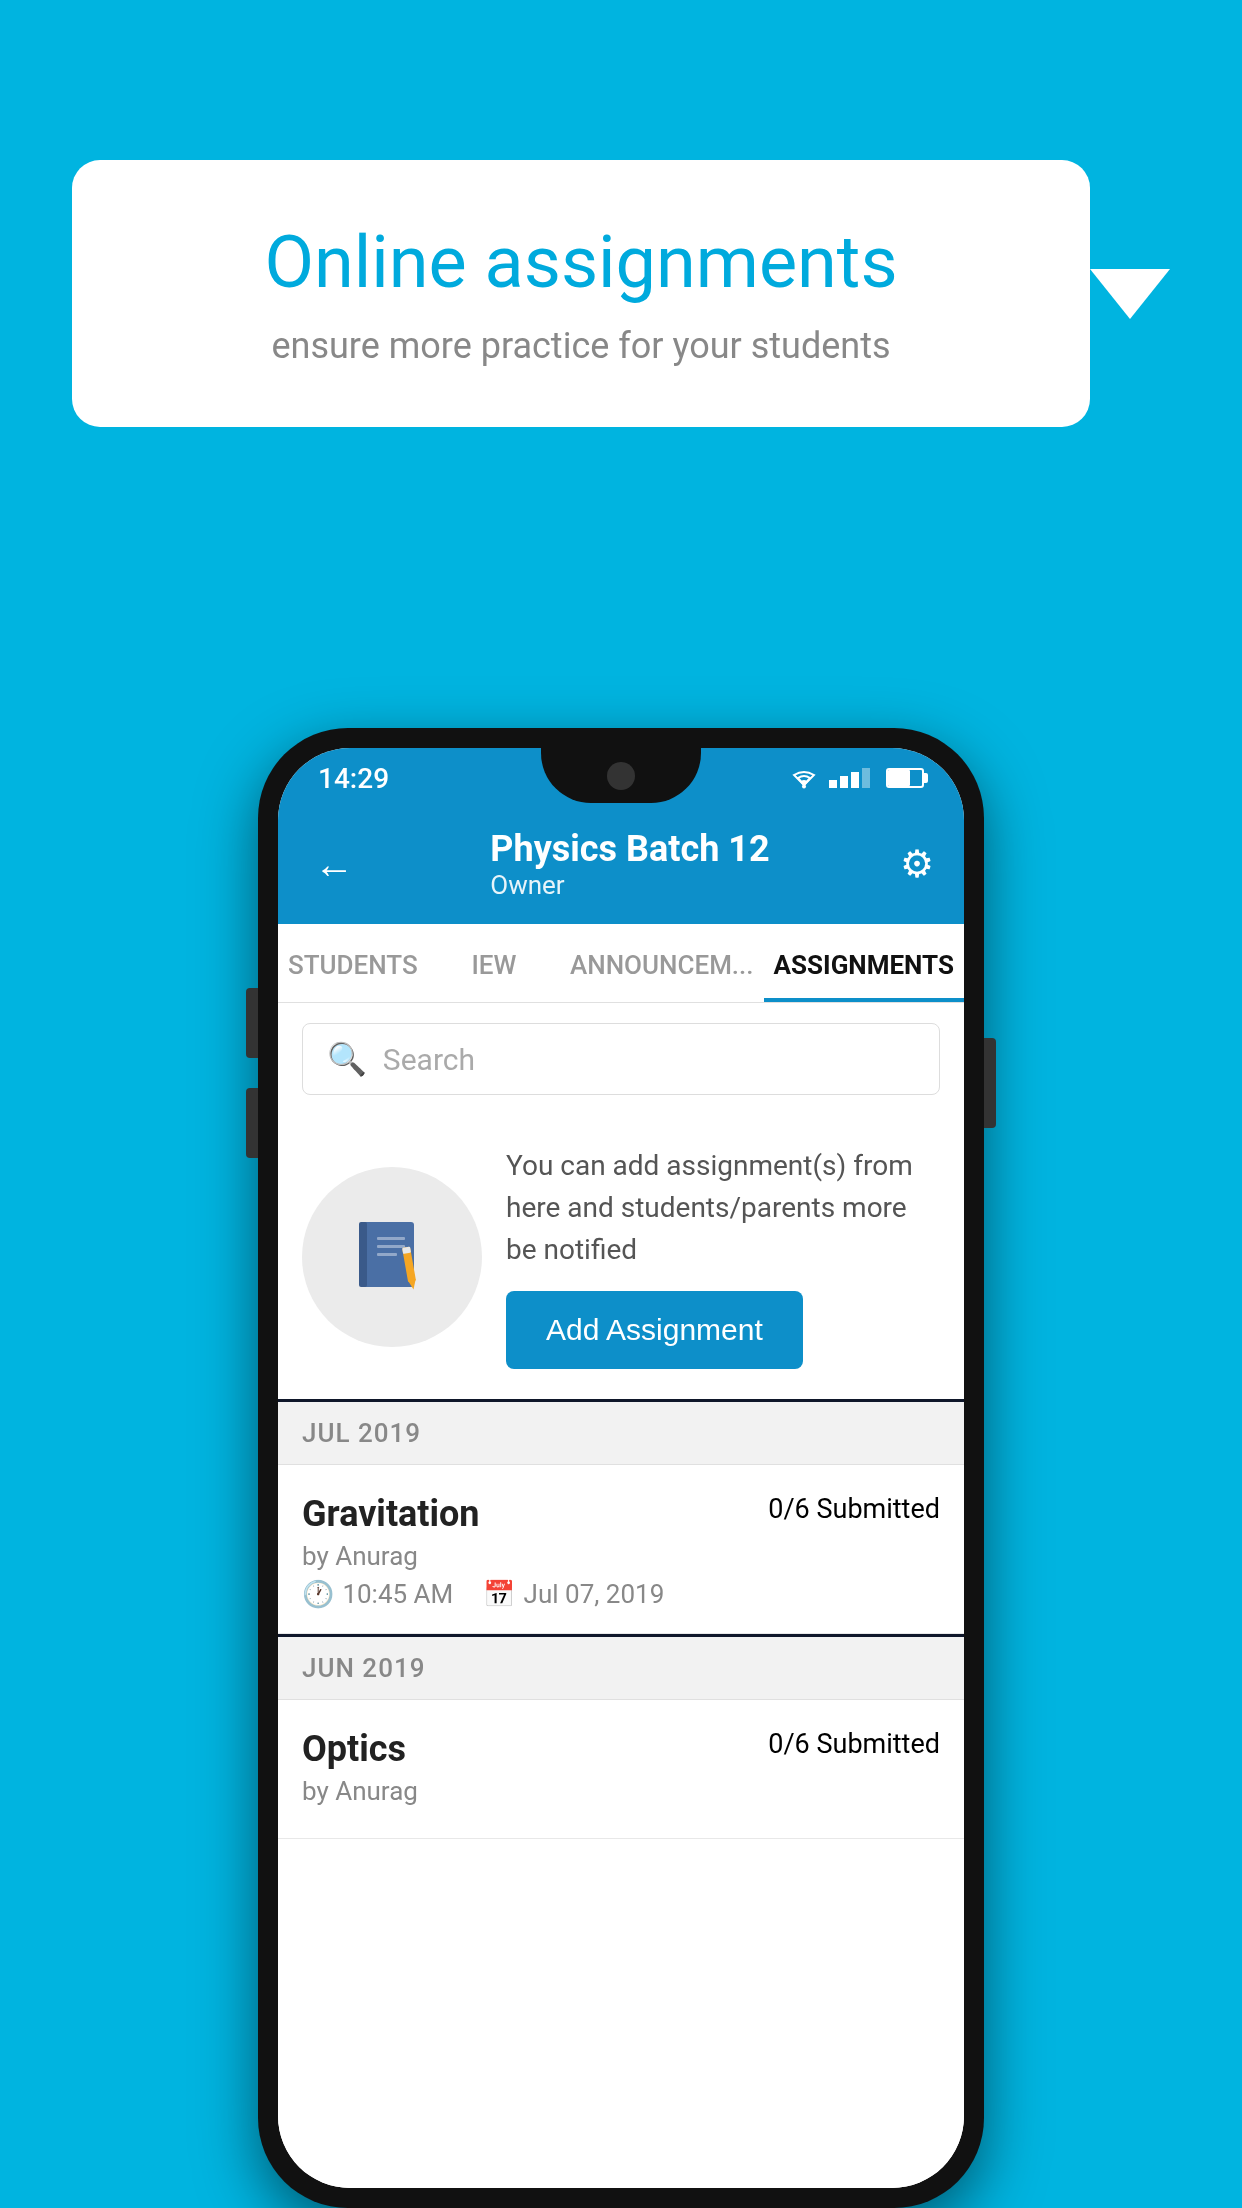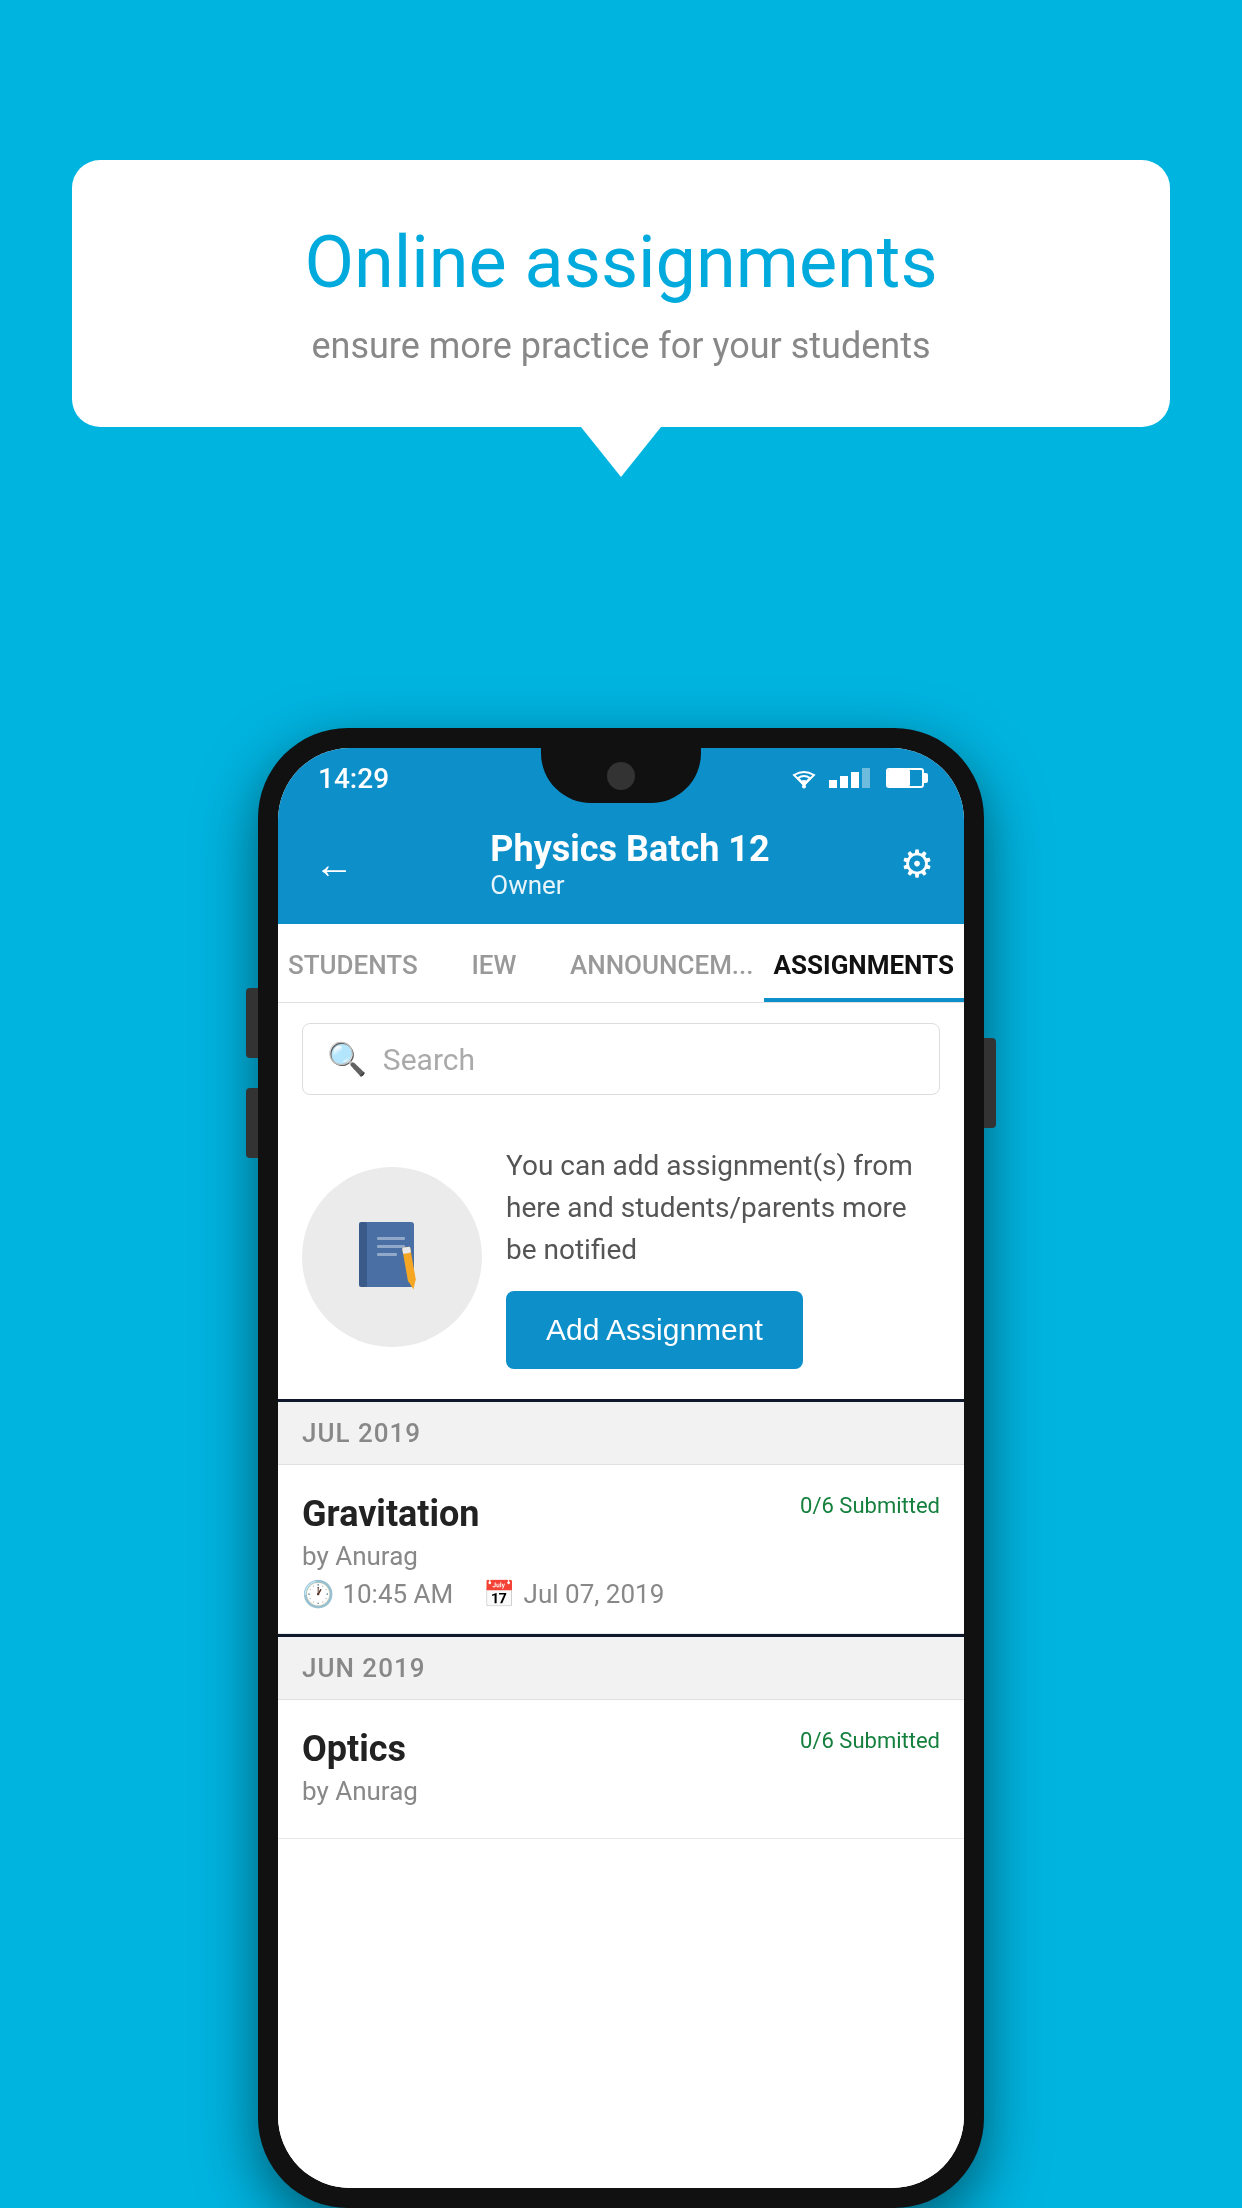--- a/index.html
+++ b/index.html
@@ -13,21 +13,21 @@
       position: relative;
     }
 
     
     .speech-bubble-container {
       position: absolute;
       top: 160px;
       left: 72px;
       right: 72px;
       display: flex;
-      flex-direction: column;
+      flex-direction: row;
       align-items: center;
     }
 
     .speech-bubble {
       background: white;
       border-radius: 28px;
       padding: 60px 80px;
       width: 100%;
       text-align: center;
     }
@@ -336,22 +336,22 @@
       margin-bottom: 6px;
     }
 
     .assignment-name {
       font-size: 36px;
       font-weight: 700;
       color: #222;
     }
 
     .assignment-submitted {
-      font-size: 22px;
-      color: #15803d;
+      font-size: 27px;
+      color: #000000;
       text-align: right;
     }
 
     .assignment-by {
       font-size: 26px;
       color: #888;
       margin-bottom: 8px;
     }
 
     .assignment-meta {

